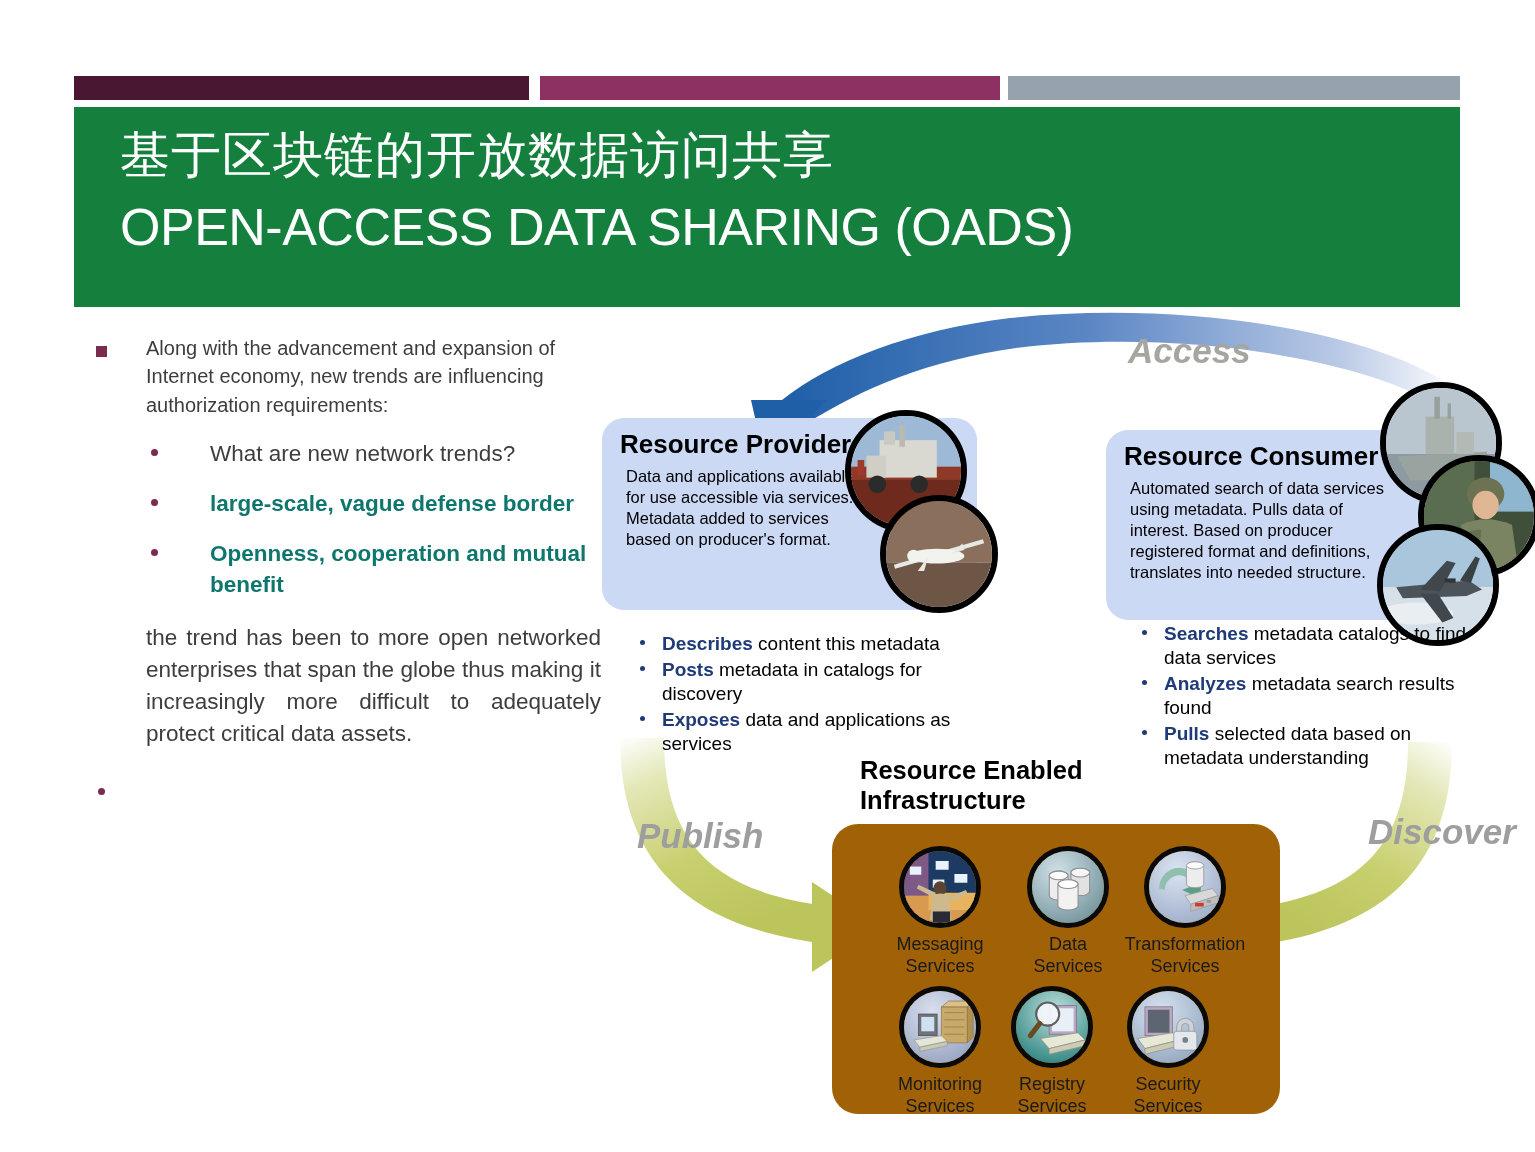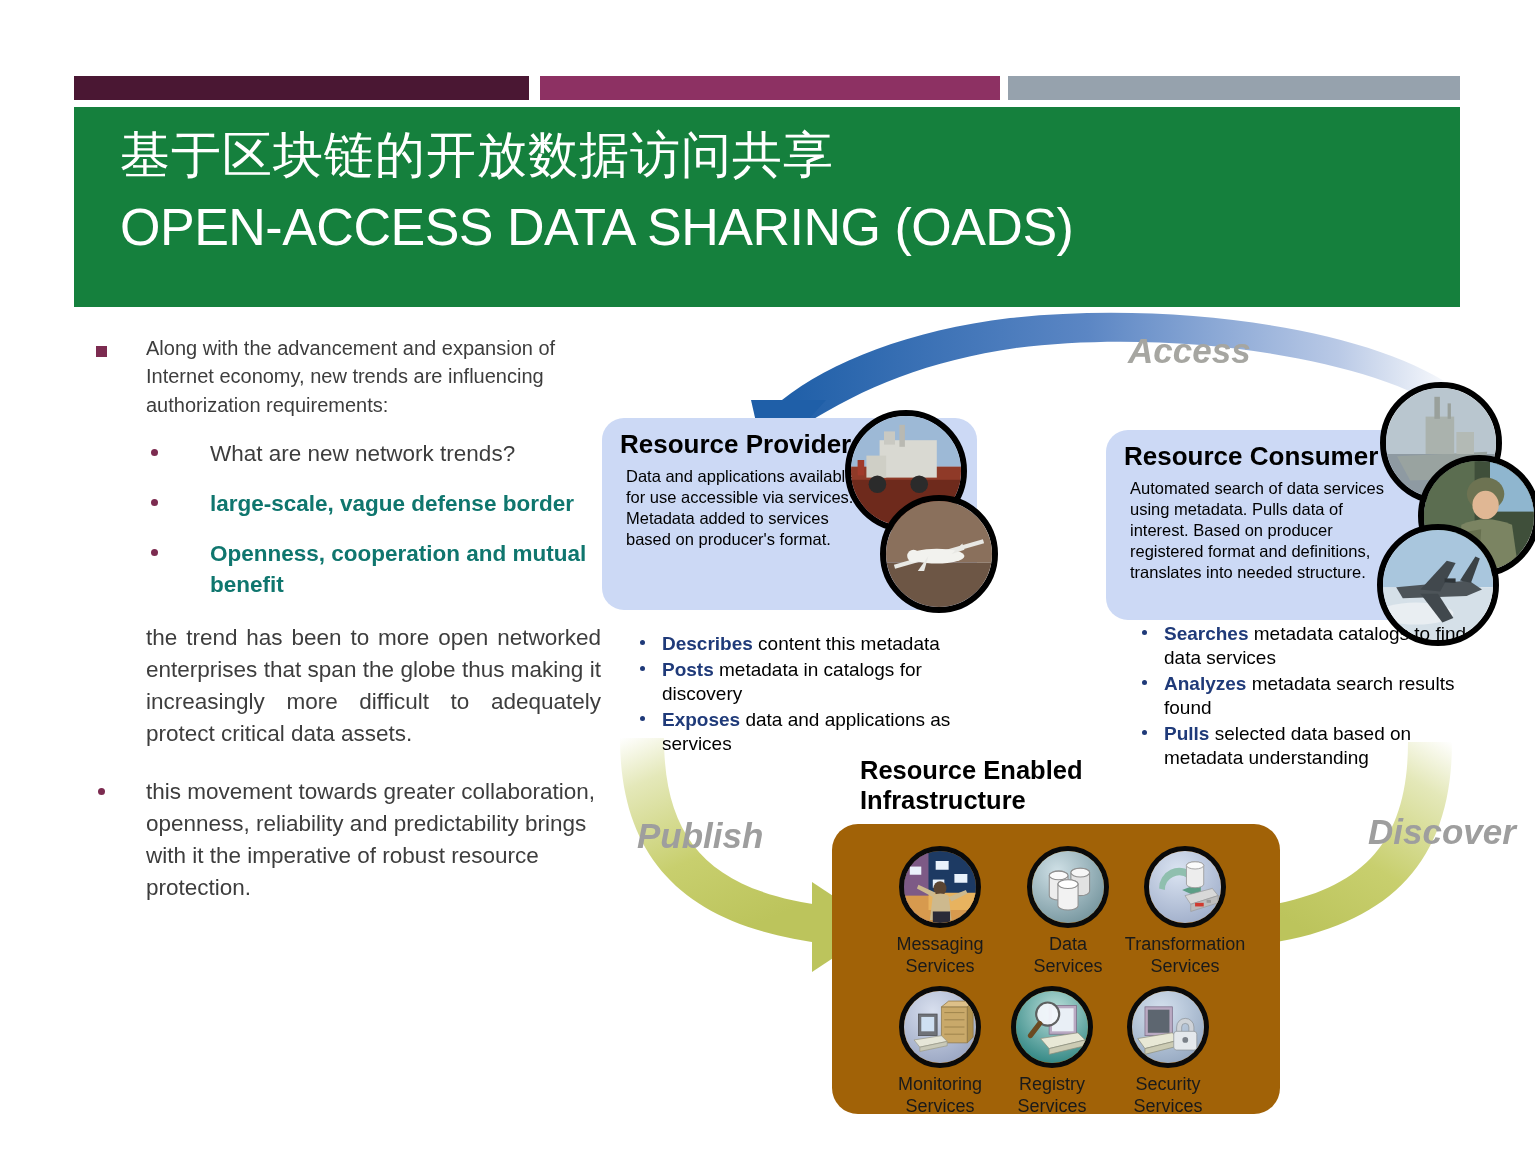--- a/index.html
+++ b/index.html
@@ -160,21 +160,20 @@
 
     <div class="lvl2">
       <span class="dot"></span>
       <div class="txt red">Openness, cooperation and mutual benefit</div>
     </div>
 
     <div class="para">the trend has been to more open networked enterprises that span the globe thus making it increasingly more difficult to adequately protect critical data assets.</div>
 
     <div class="lvl1b">
       <span class="dot"></span>
-      <div class="txt">this movement towards greater collaboration, openness, reliability and predictability brings with it the imperative of robust resource protection.</div>
     </div>
   </div>
 
   <svg class="arrows" viewBox="0 0 1535 1152">
     <defs>
       <linearGradient id="gradAccess" x1="1" y1="0" x2="0" y2="0">
         <stop offset="0%" stop-color="#ffffff"></stop>
         <stop offset="18%" stop-color="#b9c9e6"></stop>
         <stop offset="55%" stop-color="#5b86c4"></stop>
         <stop offset="100%" stop-color="#1f5fa8"></stop>

